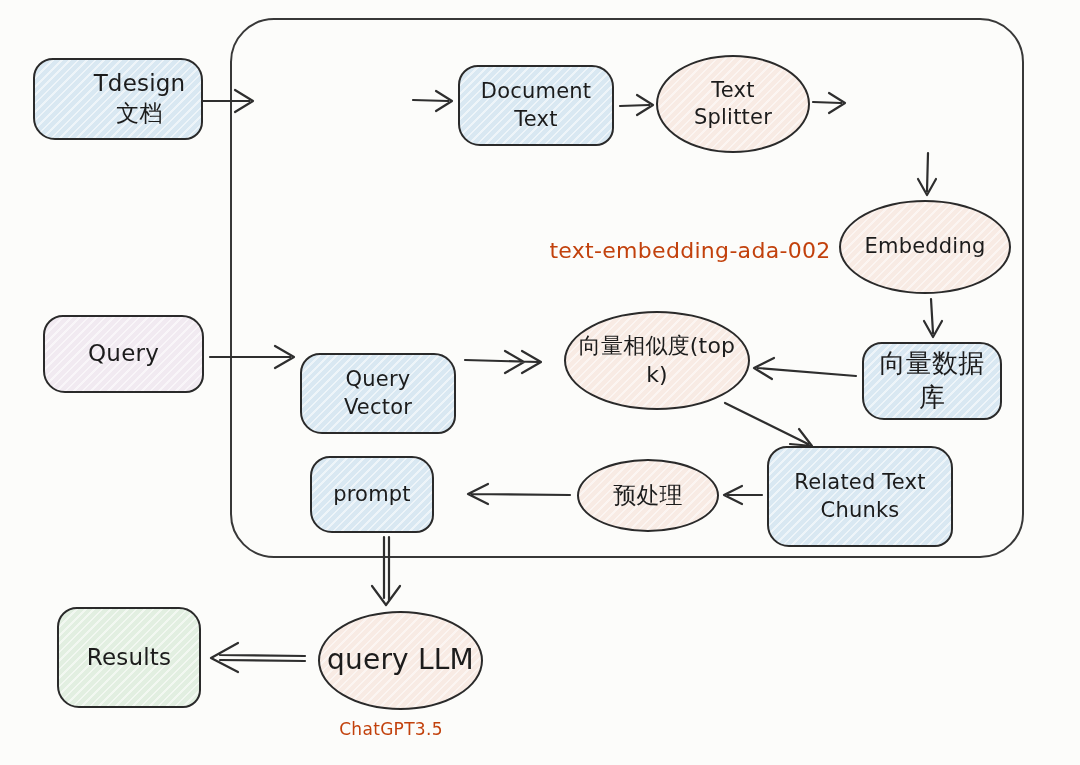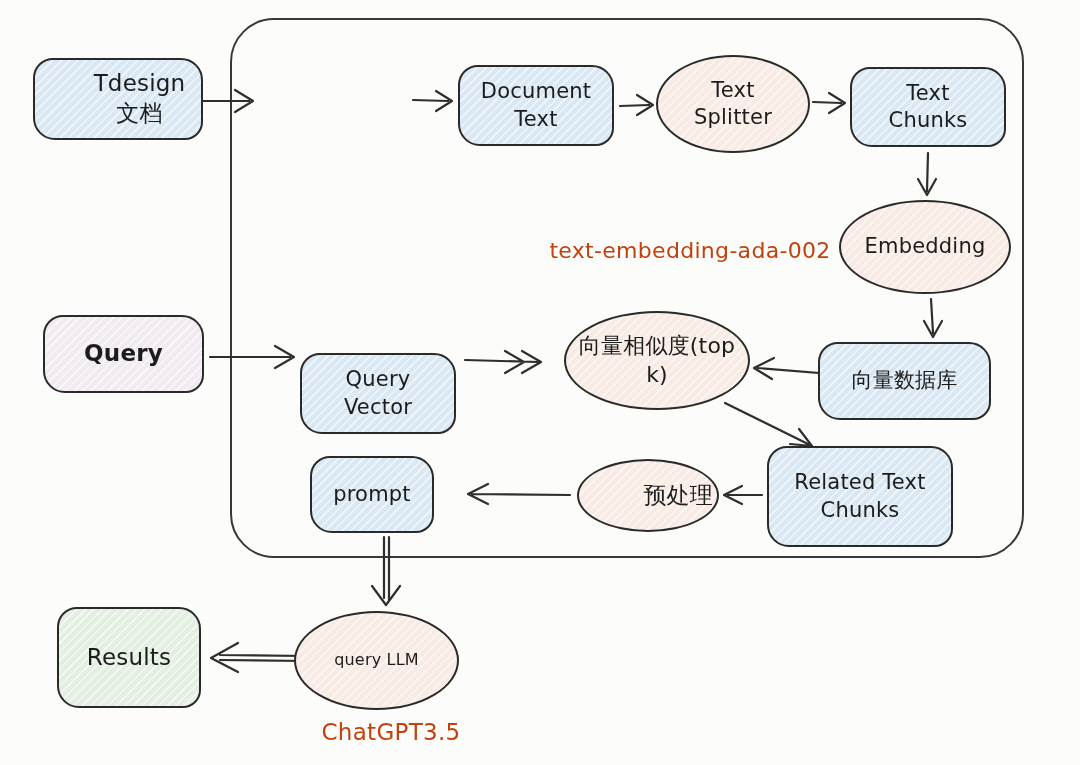--- a/index.html
+++ b/index.html
@@ -35,21 +35,20 @@
     background-color:#d9e8f2;
     background-image:repeating-linear-gradient(135deg,rgba(255,255,255,.55) 0 1.8px,rgba(255,255,255,0) 1.8px 6px);
   }
   .fill-pink{
     background-color:#f8ebe4;
     background-image:repeating-linear-gradient(135deg,rgba(255,255,255,.5) 0 1.8px,rgba(255,255,255,0) 1.8px 6px);
   }
   .fill-lavender{
     background-color:#f1eaf1;
     background-image:repeating-linear-gradient(135deg,rgba(255,255,255,.55) 0 1.8px,rgba(255,255,255,0) 1.8px 6px);
-    font-weight:bold;
   }
   .fill-green{
     background-color:#e2efe1;
     background-image:repeating-linear-gradient(135deg,rgba(255,255,255,.55) 0 1.8px,rgba(255,255,255,0) 1.8px 6px);
   }
   .lbl{display:inline-block;}
   
   .pos-tdesign{left:33px;top:58px;width:170px;height:82px;font-size:23px;padding-left:47px;}
   .pos-loader{left:258px;top:66px;width:152px;height:75px;font-size:22px;}
   .pos-doctext{left:458px;top:65px;width:156px;height:81px;}
@@ -57,34 +56,34 @@
   .pos-splitter{left:656px;top:55px;width:154px;height:98px;}
   .pos-splitter .lbl{width:100px;}
   .pos-chunks{left:850px;top:67px;width:156px;height:80px;}
   .pos-chunks .lbl{width:95px;}
   .pos-embedding{left:839px;top:200px;width:172px;height:94px;align-items:center;}
   .pos-query{left:43px;top:315px;width:161px;height:78px;font-size:23px;}
   .pos-qvector{left:300px;top:317px;width:156px;height:81px;margin-top:36px;}
   .pos-qvector .lbl{width:85px;}
   .pos-similarity{left:564px;top:311px;width:186px;height:99px;font-size:22px;}
   .pos-similarity .lbl{width:158px;}
-  .pos-vectordb{left:818px;top:342px;width:173px;height:78px;font-size:21px;}
+  .pos-vectordb{left:862px;top:342px;width:140px;height:78px;font-size:26px;}
   .pos-related{left:767px;top:446px;width:186px;height:101px;}
   .pos-related .lbl{width:150px;}
-  .pos-preprocess{left:577px;top:459px;width:142px;height:73px;font-size:23px;justify-content:flex-end;}
+  .pos-preprocess{left:577px;top:459px;width:142px;height:73px;font-size:23px;}
   .pos-prompt{left:310px;top:456px;width:124px;height:77px;}
-  .pos-queryllm{left:294px;top:611px;width:165px;height:99px;font-size:16px;}
+  .pos-queryllm{left:318px;top:611px;width:165px;height:99px;font-size:28px;}
   .pos-results{left:57px;top:607px;width:144px;height:101px;font-size:23px;}
   
   .annotation{
     position:absolute;text-align:center;
     font-size:22px;color:#c2410c;letter-spacing:.3px;
   }
   .pos-ada{left:540px;top:238px;width:300px;}
-  .pos-chatgpt{left:306px;top:719px;width:170px;font-size:23px;}
+  .pos-chatgpt{left:306px;top:719px;width:170px;font-size:17px;}
 </style>
 </head>
 <body>
 
 <div class="canvas">
 
   <div class="container-frame"></div>
 
   <svg class="arrows" viewBox="0 0 1080 765">
     <path d="M192,101 L249,101 M235,90 L253,101 L235,112"></path>
@@ -109,23 +108,20 @@
 
 
   <div class="node rect fill-blue pos-doctext">
     <span class="lbl">Document Text</span>
   </div>
 
   <div class="node ellipse fill-pink pos-splitter">
     <span class="lbl">Text Splitter</span>
   </div>
 
-  <div class="node rect fill-blue pos-chunks">
-    <span class="lbl">Text Chunks</span>
-  </div>
 
   <div class="node ellipse fill-pink pos-embedding">
     <span class="lbl">Embedding</span>
   </div>
 
   <div class="annotation pos-ada">text-embedding-ada-002</div>
 
   <div class="node rect fill-lavender pos-query">
     <span class="lbl">Query</span>
   </div>

